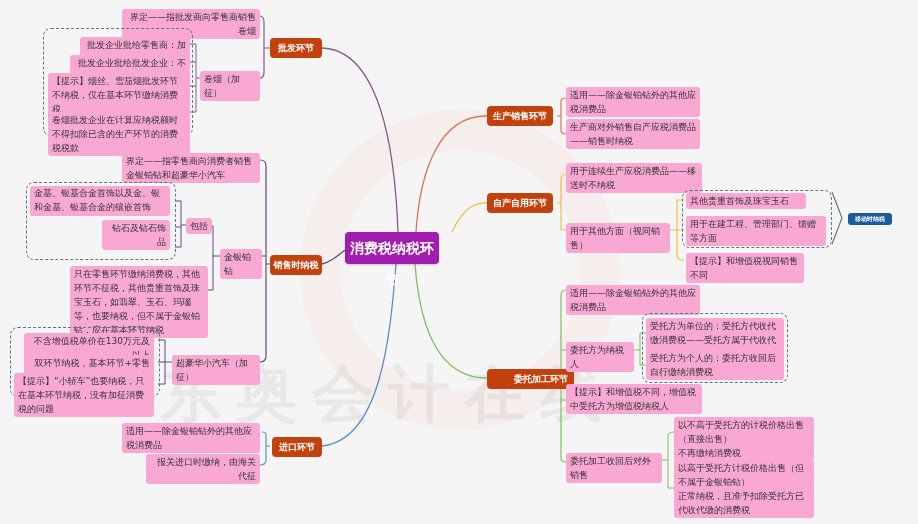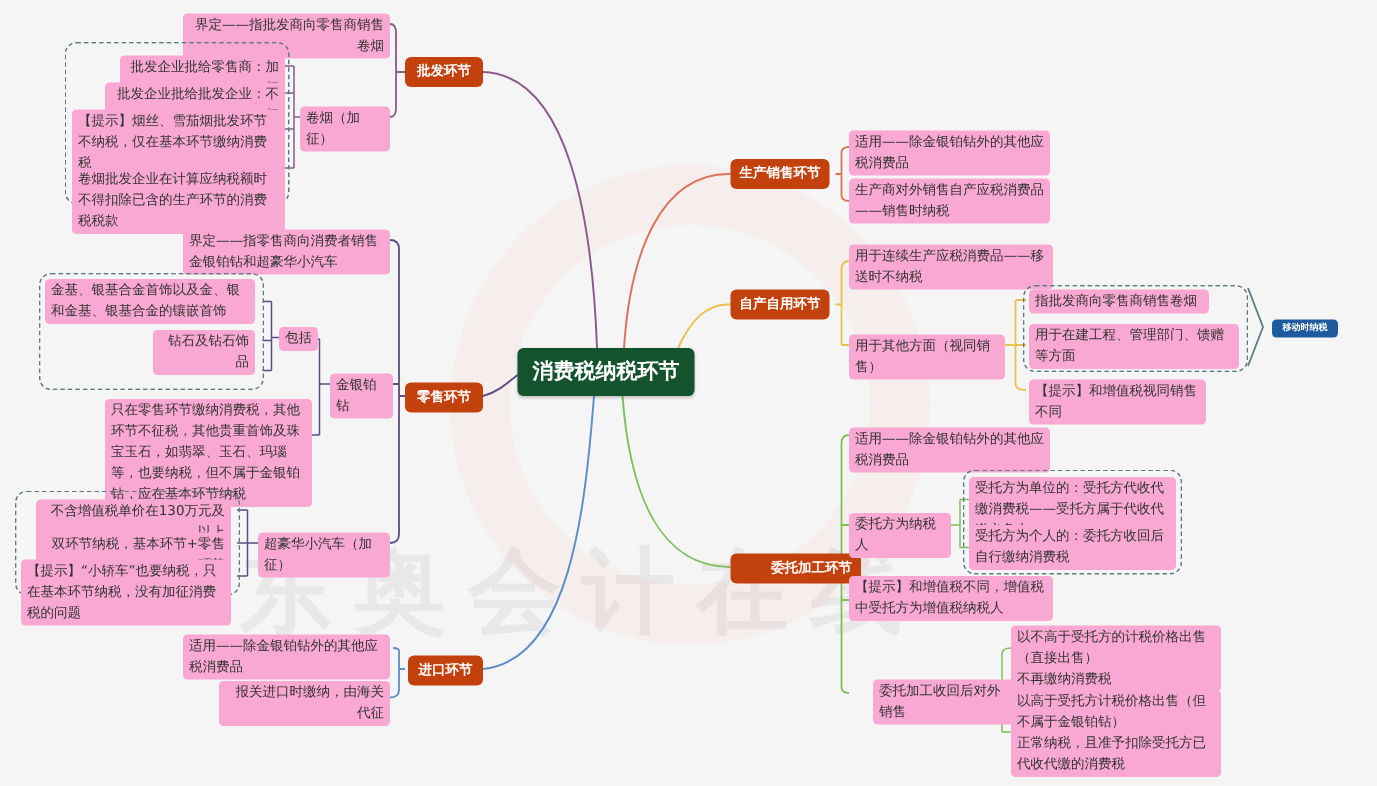--- a/index.html
+++ b/index.html
@@ -14,22 +14,22 @@
       position: absolute; font-size: 9px; line-height: 14px; color: #333;
       background: #f9a8d4; border-radius: 3px; padding: 1px 4px; box-sizing: border-box;
       white-space: pre-line;
     }
     .node.r { text-align: right; }
     .branch {
       position: absolute; background: #c2410c; color: #fff; font-size: 9px; font-weight: bold;
       border-radius: 4px; text-align: center; line-height: 20px; height: 20px;
     }
     .root {
-      position: absolute; left: 345px; top: 232px; width: 118px; height: 32px;
-      background: #14532d; color: #fff; font-weight: bold; font-size: 14px;
+      position: absolute; left: 345px; top: 232px; width: 94px; height: 32px;
+      background: #a21caf; color: #fff; font-weight: bold; font-size: 14px;
       border-radius: 4px; text-align: center; line-height: 32px;
       box-shadow: 0 1px 2px rgba(0,0,0,0.2);
     }
     .dash {
       position: absolute; border: 1.5px dashed #5c7a84; border-radius: 8px; box-sizing: border-box;
     }
     .tag {
       position: absolute; background: #1e5b9e; color: #fff; font-size: 6px; font-weight: bold;
       border-radius: 3px; text-align: center; line-height: 12px; height: 12px;
     }
@@ -88,21 +88,21 @@
 
   <div class="branch" style="left:270px;top:38px;width:52px;">批发环节</div>
   <div class="node r" style="left:122px;top:9px;width:138px;">界定——指批发商向零售商销售卷烟</div>
   <div class="node" style="left:200px;top:71px;width:60px;">卷烟（加征）</div>
   <div class="dash" style="left:43px;top:28px;width:150px;height:108px;"></div>
   <div class="node r" style="left:80px;top:37px;width:110px;">批发企业批给零售商：加征</div>
   <div class="node r" style="left:70px;top:55px;width:120px;">批发企业批给批发企业：不征</div>
   <div class="node" style="left:48px;top:73px;width:142px;">【提示】烟丝、雪茄烟批发环节不纳税，仅在基本环节缴纳消费税</div>
   <div class="node" style="left:48px;top:112px;width:142px;">卷烟批发企业在计算应纳税额时不得扣除已含的生产环节的消费税税款</div>
 
-  <div class="branch" style="left:270px;top:255px;width:52px;">零售环节</div>
+  <div class="branch" style="left:270px;top:255px;width:52px;">销售时纳税</div>
   <div class="node" style="left:122px;top:153px;width:138px;">界定——指零售商向消费者销售金银铂钻和超豪华小汽车</div>
   <div class="node" style="left:220px;top:249px;width:42px;">金银铂钻</div>
   <div class="node" style="left:186px;top:218px;width:26px;">包括</div>
   <div class="dash" style="left:26px;top:182px;width:150px;height:78px;"></div>
   <div class="node" style="left:30px;top:186px;width:140px;font-family:Liberation Mono, monospace;">金基、银基合金首饰以及金、银和金基、银基合金的镶嵌首饰</div>
   <div class="node r" style="left:102px;top:220px;width:68px;">钻石及钻石饰品</div>
   <div class="node r" style="left:114px;top:240px;width:44px;margin-top:43px;">铂金首饰</div>
   <div class="node" style="left:70px;top:266px;width:138px;">只在零售环节缴纳消费税，其他环节不征税，其他贵重首饰及珠宝玉石，如翡翠、玉石、玛瑙等，也要纳税，但不属于金银铂钻，应在基本环节纳税</div>
   <div class="node" style="left:172px;top:355px;width:88px;">超豪华小汽车（加征）</div>
   <div class="dash" style="left:10px;top:327px;width:150px;height:70px;"></div>
@@ -115,30 +115,30 @@
   <div class="node r" style="left:146px;top:454px;width:114px;">报关进口时缴纳，由海关代征</div>
 
   <div class="branch" style="left:487px;top:106px;width:66px;">生产销售环节</div>
   <div class="node" style="left:566px;top:87px;width:134px;">适用——除金银铂钻外的其他应税消费品</div>
   <div class="node" style="left:566px;top:119px;width:134px;">生产商对外销售自产应税消费品——销售时纳税</div>
 
   <div class="branch" style="left:487px;top:193px;width:66px;">自产自用环节</div>
   <div class="node" style="left:566px;top:163px;width:136px;">用于连续生产应税消费品——移送时不纳税</div>
   <div class="node" style="left:566px;top:223px;width:104px;">用于其他方面（视同销售）</div>
   <div class="dash" style="left:682px;top:190px;width:150px;height:58px;"></div>
-  <div class="node" style="left:686px;top:193px;width:120px;">指批发商向零售商销售卷烟</div>
+  <div class="node" style="left:686px;top:193px;width:120px;">其他贵重首饰及珠宝玉石</div>
   <div class="node" style="left:686px;top:253px;width:118px;">【提示】和增值税视同销售不同</div>
   <div class="node" style="left:686px;top:216px;width:140px;">用于在建工程、管理部门、馈赠等方面</div>
   <div class="tag" style="left:848px;top:213px;width:44px;">移动时纳税</div>
 
   <div class="branch" style="left:487px;top:369px;width:66px;padding-left:21px;">委托加工环节</div>
   <div class="node" style="left:566px;top:285px;width:134px;">适用——除金银铂钻外的其他应税消费品</div>
   <div class="node" style="left:566px;top:342px;width:68px;">委托方为纳税人</div>
   <div class="dash" style="left:642px;top:313px;width:146px;height:70px;"></div>
   <div class="node" style="left:646px;top:318px;width:138px;">受托方为单位的：受托方代收代缴消费税——受托方属于代收代缴义务人</div>
   <div class="node" style="left:646px;top:350px;width:138px;">受托方为个人的：委托方收回后自行缴纳消费税</div>
   <div class="node" style="left:566px;top:384px;width:136px;">【提示】和增值税不同，增值税中受托方为增值税纳税人</div>
-  <div class="node" style="left:582px;top:453px;width:96px;">委托加工收回后对外销售</div>
+  <div class="node" style="left:566px;top:453px;width:96px;">委托加工收回后对外销售</div>
   <div class="node" style="left:674px;top:417px;width:140px;">以不高于受托方的计税价格出售（直接出售）
 不再缴纳消费税</div>
   <div class="node" style="left:674px;top:460px;width:140px;">以高于受托方计税价格出售（但不属于金银铂钻）
 正常纳税，且准予扣除受托方已代收代缴的消费税</div>
 </div>
 
 </body></html>

